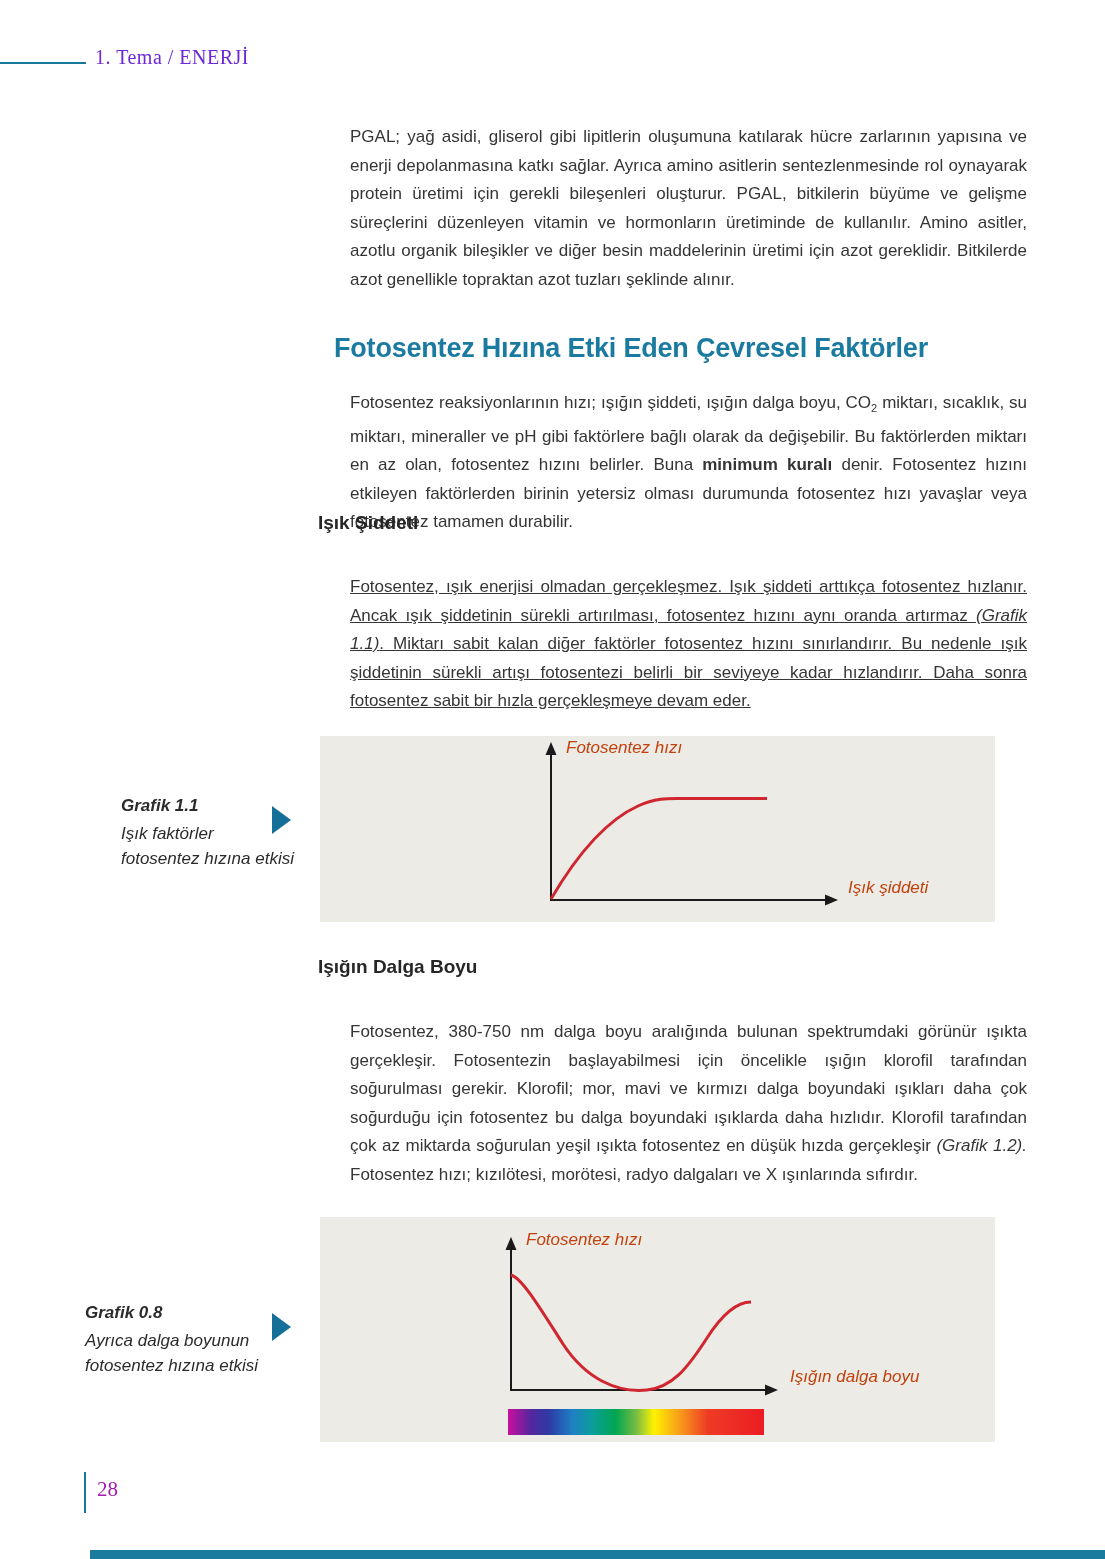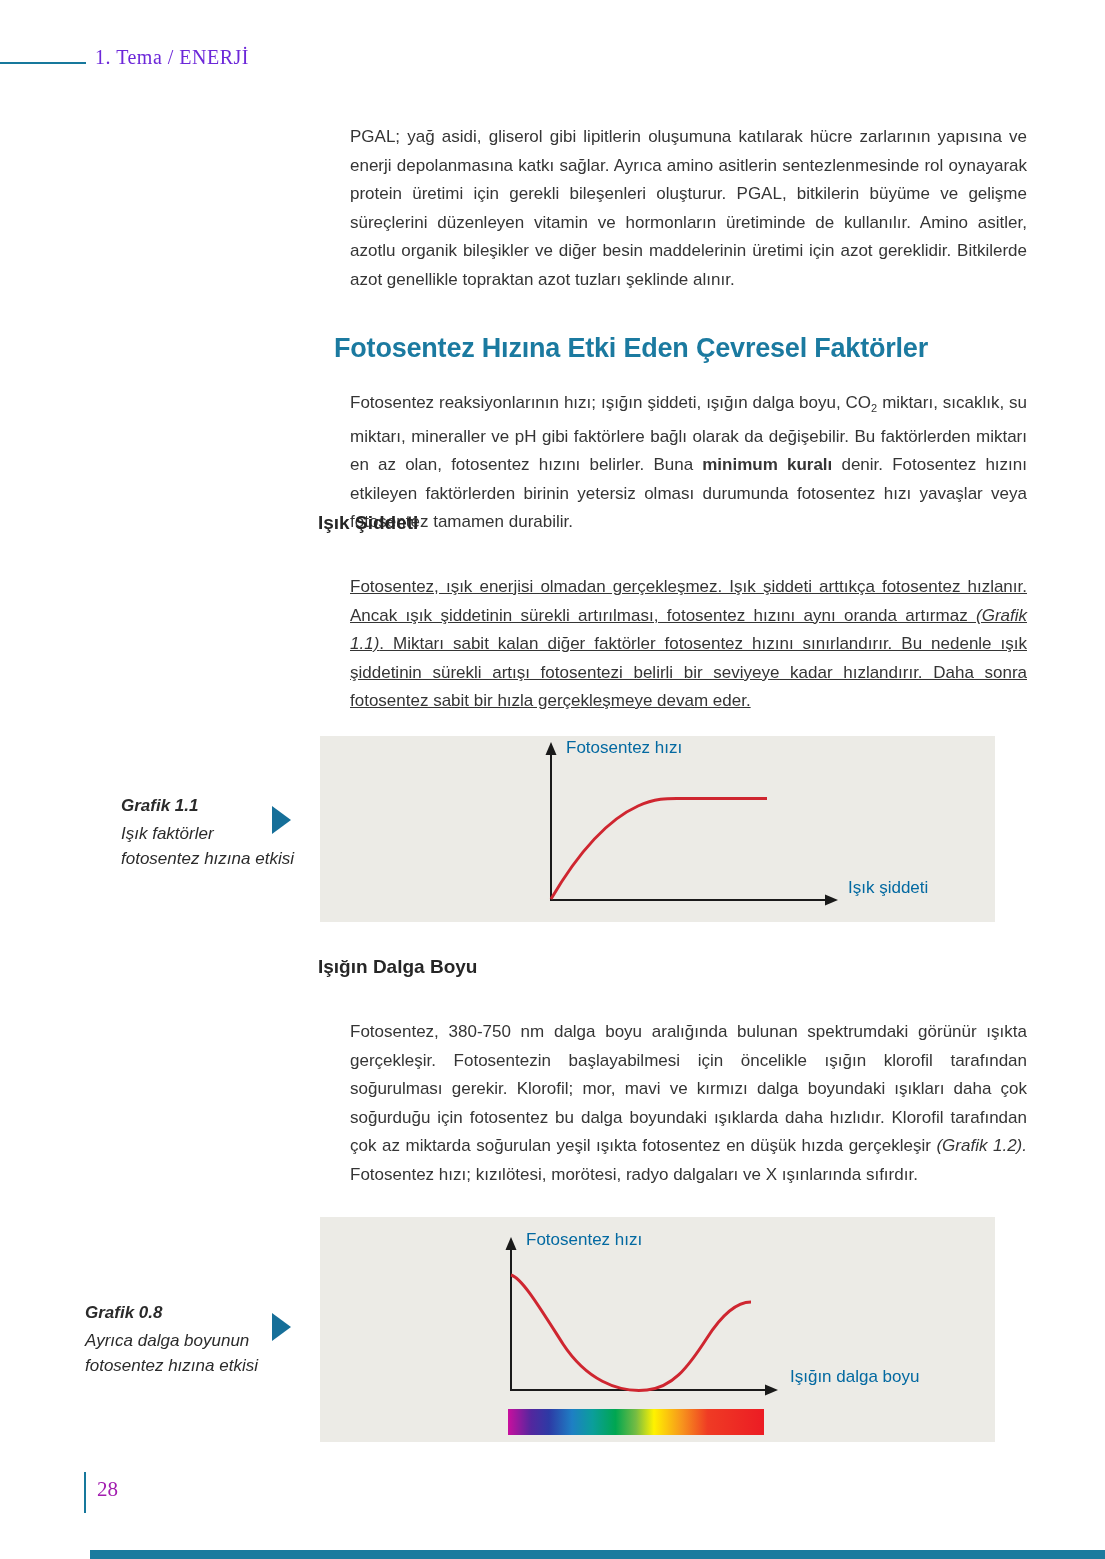--- a/index.html
+++ b/index.html
@@ -22,21 +22,21 @@
   #p2{top:372px;}
   .subhead{font-size:19px;font-weight:700;color:#262626;}
   #sub1{top:512px;}
   #p3{top:556px;text-decoration:underline;}
   #sub2{top:956px;}
   #p4{top:1001px;}
   
   .chart-box{position:absolute;left:320px;width:675px;background:#ecebe6;}
   #chart1{top:736px;height:186px;}
   #chart2{top:1217px;height:225px;}
-  .chart-label{position:absolute;font-size:17px;color:#0369a1;white-space:nowrap;}
+  .chart-label{position:absolute;font-size:17px;font-style:italic;color:#c2410c;white-space:nowrap;}
   #c1-ylabel{left:246px;top:2px;}
   #c1-xlabel{left:528px;top:142px;}
   #c2-ylabel{left:206px;top:13px;}
   #c2-xlabel{left:470px;top:150px;}
   
   .sidebar{position:absolute;left:85px;width:195px;font-size:17px;font-style:italic;color:#2b2b2b;}
   .sidebar .g-title{font-weight:700;margin-bottom:5px;}
   .sidebar .cap{line-height:25px;}
   #sidebar1{top:796px;margin-left:36px;}
   #sidebar2{top:1303px;}

